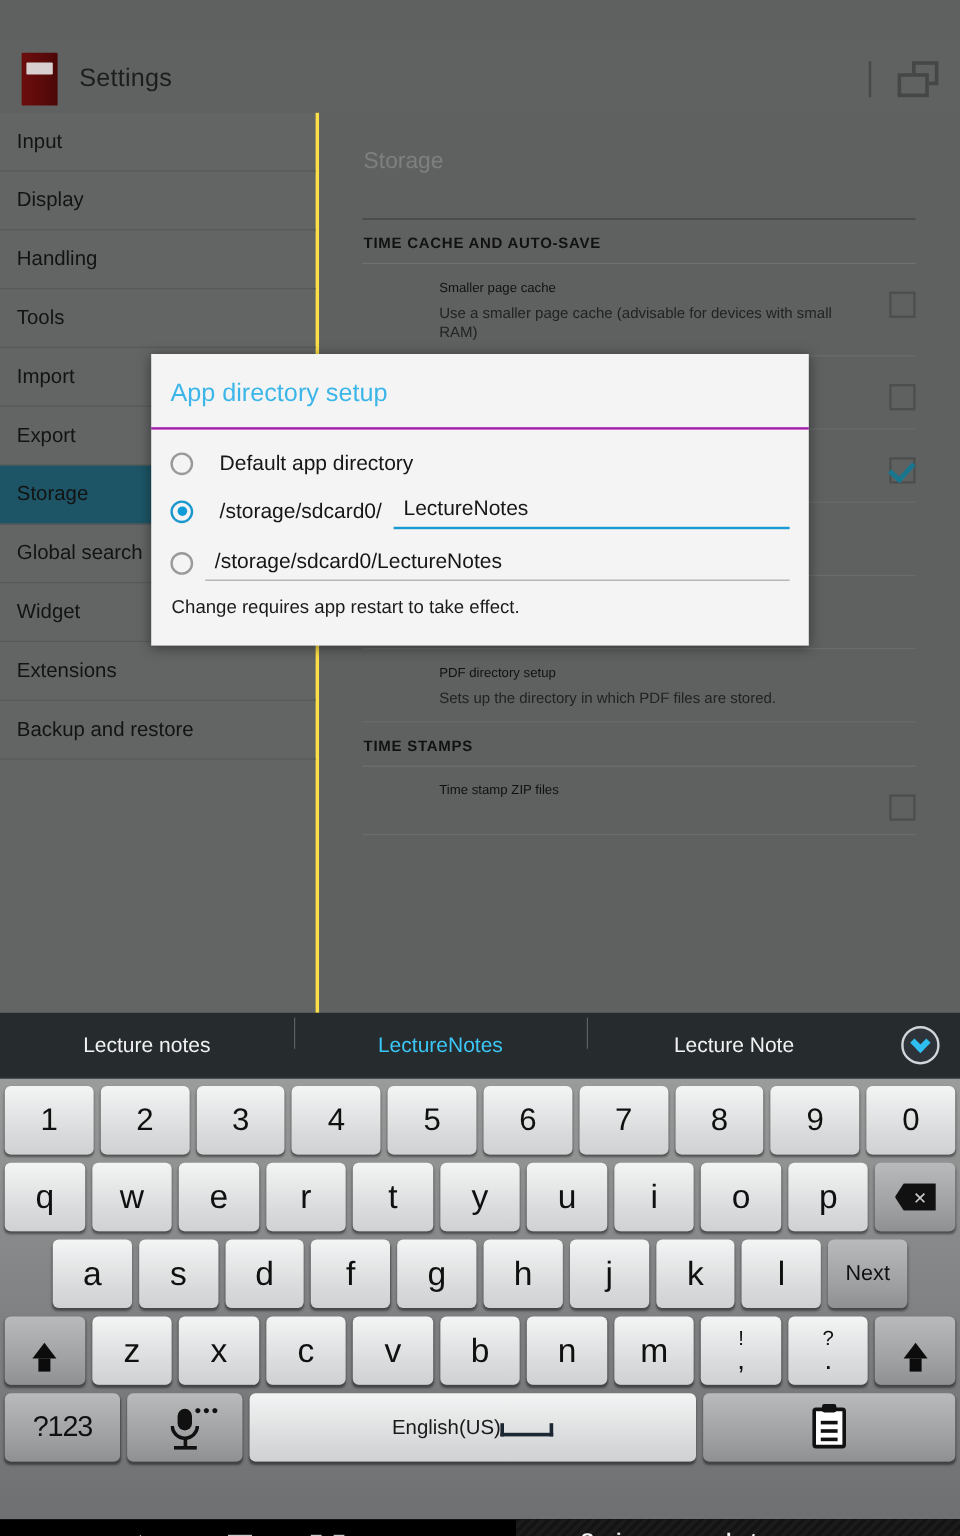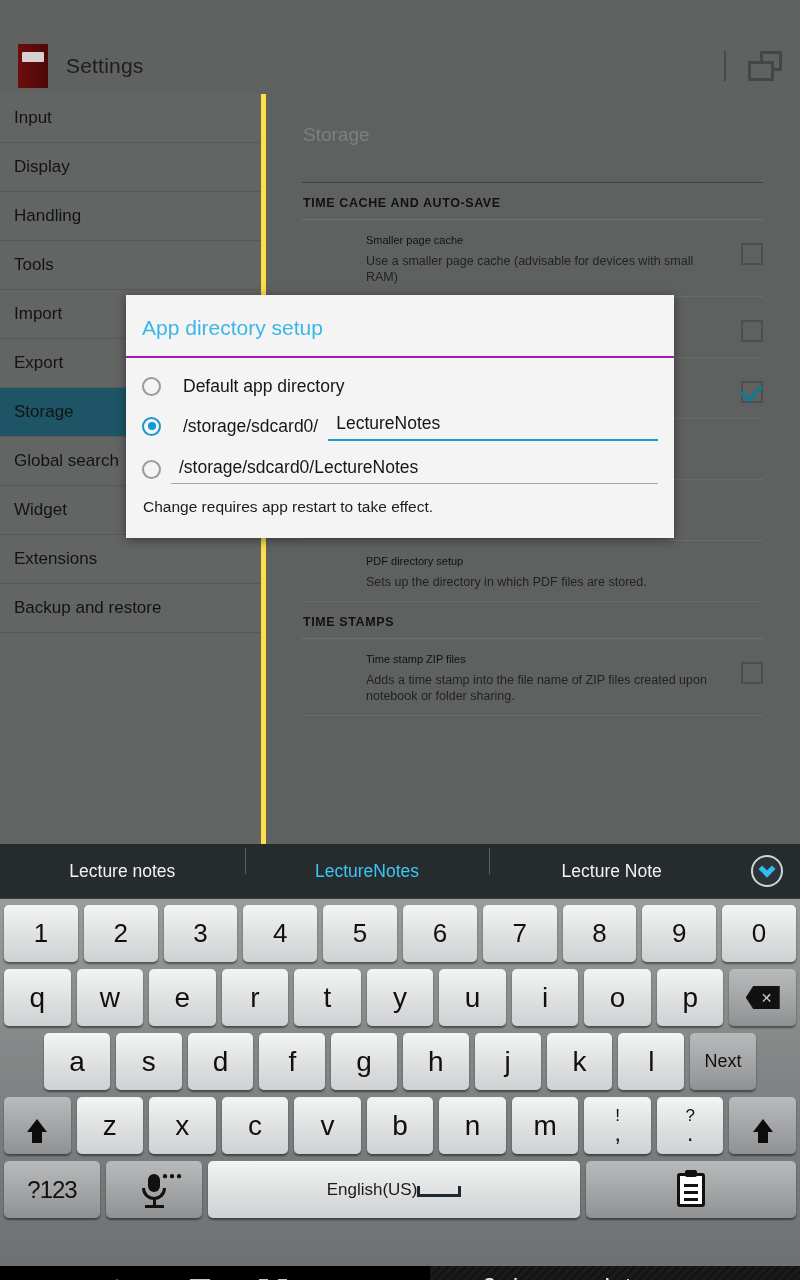--- a/index.html
+++ b/index.html
@@ -34,21 +34,21 @@
   .multiwin-icon i {
     position: absolute; border: 3px solid #454747; display: block;
   }
   .mw-back { right: 2px; top: 2px; width: 22px; height: 20px; }
   .mw-front { left: 0px; bottom: 2px; width: 26px; height: 20px; background: #606262; }
 
   
   .content { position: absolute; top: 56px; left: 0; width: 800px; height: 750px; display: flex; }
 
   
-  .sidebar { width: 266px; height: 100%; background: #636565; border-right: 5px solid #fde047; }
+  .sidebar { width: 266px; height: 100%; background: #636565; border-right: 3px solid #fde047; }
   .side-item {
     height: 49px; display: flex; align-items: center; padding-left: 14px;
     font-size: 17px; color: #131313; border-bottom: 1px solid #575959;
   }
   .side-item.selected { background: #1d5566; }
 
   
   .pane { flex: 1; height: 100%; background: #5f6161; padding-left: 36px; position: relative; }
   .pane-title { font-size: 19px; color: #7e8080; padding-top: 30px; padding-left: 1px; }
   .pane-rule { height: 1px; background: #3f4141; margin-top: 36px; margin-right: 37px; }
@@ -360,21 +360,20 @@
           <div class="pref-title">PDF directory setup</div>
           <div class="pref-sum">Sets up the directory in which PDF files are stored.</div>
         </div>
       </div>
 
       <div class="section-head">TIME STAMPS</div>
 
       <div class="pref-row">
         <div class="pref-texts">
           <div class="pref-title">Time stamp ZIP files</div>
-          <div class="pref-sum">Adds a time stamp into the file name of ZIP files created upon notebook or folder sharing.</div>
         </div>
         <div class="pref-check"></div>
       </div>
 
     </div>
   </div>
 
   <div class="scrim"></div>
   <div class="dialog">
     <div class="dlg-title">App directory setup</div>

